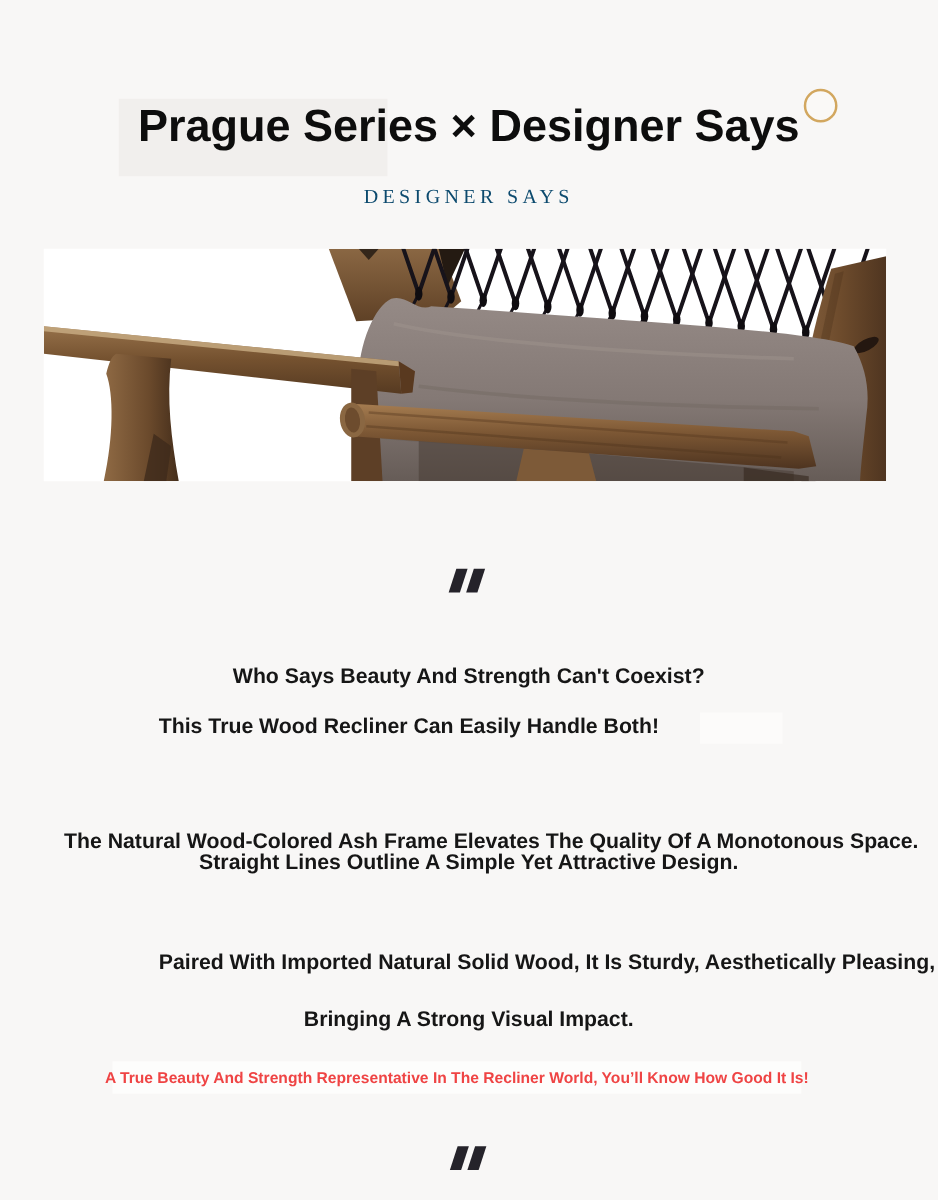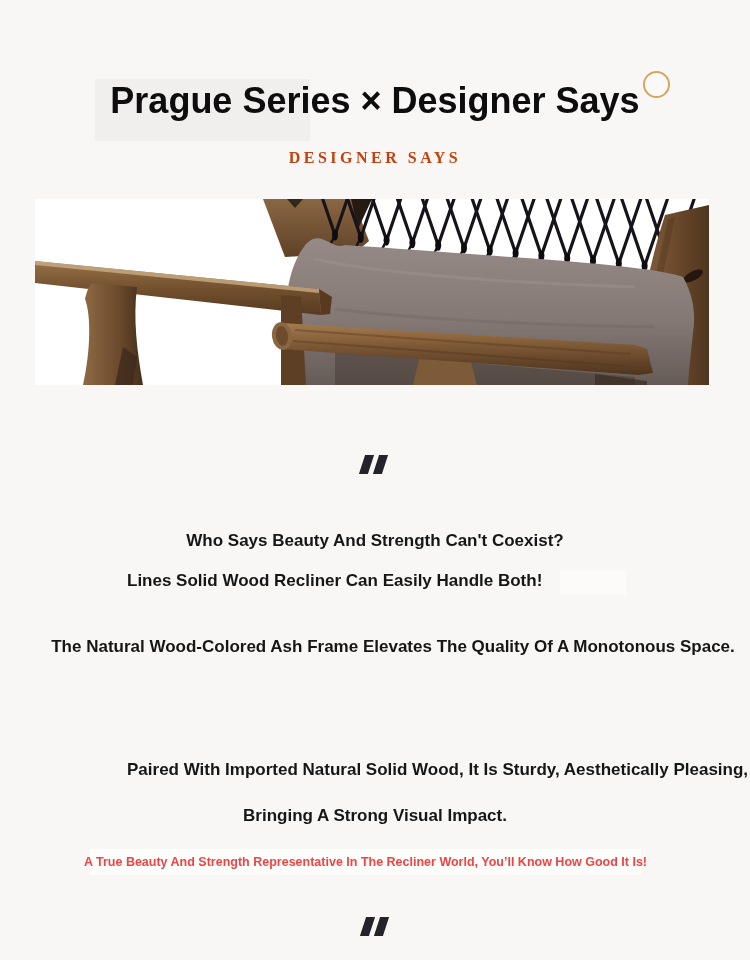--- a/index.html
+++ b/index.html
@@ -4,32 +4,32 @@
 <style>
   html,body{margin:0;padding:0;}
   body{width:750px;height:960px;overflow:hidden;background:#f8f7f6;
        font-family:"Liberation Sans", sans-serif;}
   #stage{position:relative;width:750px;height:960px;background:#f8f7f6;margin-top:11px;}
   .abs{position:absolute;}
   .centered{left:0;width:750px;text-align:center;}
   .title{top:68px;font-size:36px;line-height:44px;font-weight:700;color:#0d0d0d;}
   .title-shade{left:95px;top:68px;width:215px;height:62px;background:#f1efed;}
   .subtitle{top:138px;font-family:"Liberation Serif", serif;font-size:16px;
-            letter-spacing:3.5px;color:#c2410c;font-weight:700;}
+            letter-spacing:3.5px;color:#0c4a6e;font-weight:400;}
   .gold-ring{left:643px;top:60px;width:27px;height:27px;border:2.5px solid #d2a75f;
              border-radius:50%;background:#faf9f7;box-sizing:border-box;}
   .photo{left:35px;top:188px;width:674px;height:186px;background:#ffffff;overflow:hidden;}
   .qmark{display:flex;gap:5px;}
   .qmark i{display:block;width:9px;height:19px;background:#25232a;transform:skewX(-18deg);}
   .q-open{left:362px;top:444px;}
   .q-close{left:363px;top:906px;}
   .qline{font-weight:700;color:#161616;font-size:17px;line-height:20px;white-space:nowrap;}
   .l1{top:520px;}
   .l2{top:560px;left:127px;}
-  .l3{top:626px;padding-left:36px;box-sizing:border-box;}
+  .l3{top:652px;padding-left:36px;box-sizing:border-box;}
   .l4{top:669px;}
   .l5{top:749px;left:127px;}
   .l6{top:792px;font-size:17px;line-height:26px;}
   .hl-box{left:560px;top:559px;width:66px;height:25px;background:#fcfbfa;}
   .strip{left:90px;top:838px;width:551px;height:26px;background:#fdfdfc;
          display:flex;align-items:center;justify-content:center;}
   .l7{font-size:12.5px;line-height:26px;font-weight:700;color:#ef4444;white-space:nowrap;}
 </style>
 </head>
 <body>
@@ -190,23 +190,24 @@
     </svg>
   </div>
 
   <div class="abs qmark q-open">
       <i></i>
       <i></i>
     </div>
 
   <div class="abs centered qline l1">Who Says Beauty And Strength Can't Coexist?</div>
   <div class="abs hl-box"></div>
-  <div class="abs qline l2">Lines Solid Wood Recliner Can Easily Handle Both!</div>
+  <div class="abs qline l2">This True Wood Recliner Can Easily Handle Both!</div>
 
   <div class="abs centered qline l3">The Natural Wood-Colored Ash Frame Elevates The Quality Of A Monotonous Space.</div>
+  <div class="abs centered qline l4">Straight Lines Outline A Simple Yet Attractive Design.</div>
 
   <div class="abs qline l5">Paired With Imported Natural Solid Wood, It Is Sturdy, Aesthetically Pleasing, And Practical,</div>
   <div class="abs centered qline l6">Bringing A Strong Visual Impact.</div>
 
   <div class="abs strip">
     <span class="l7">A True Beauty And Strength Representative In The Recliner World, You’ll Know How Good It Is!</span>
   </div>
 
   <div class="abs qmark q-close">
       <i></i>

